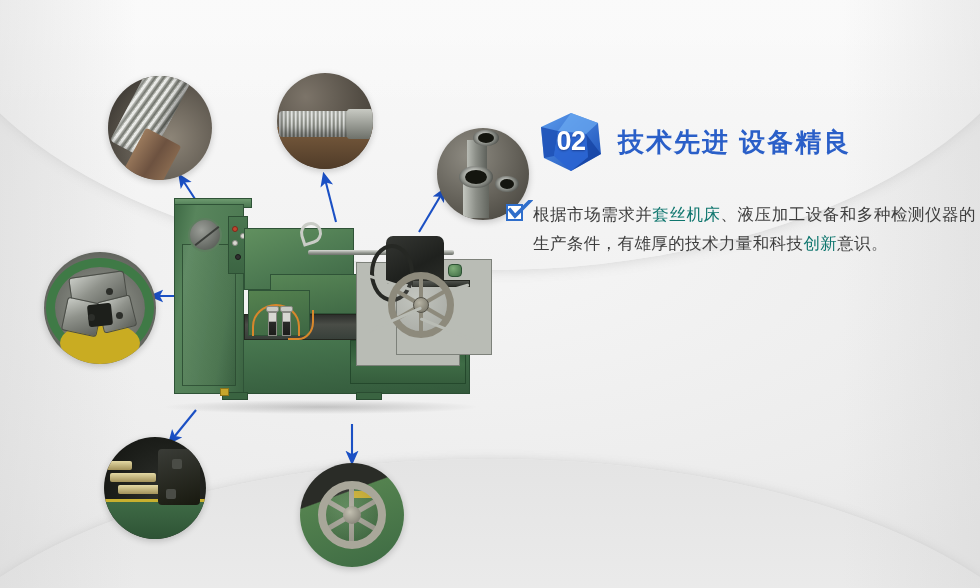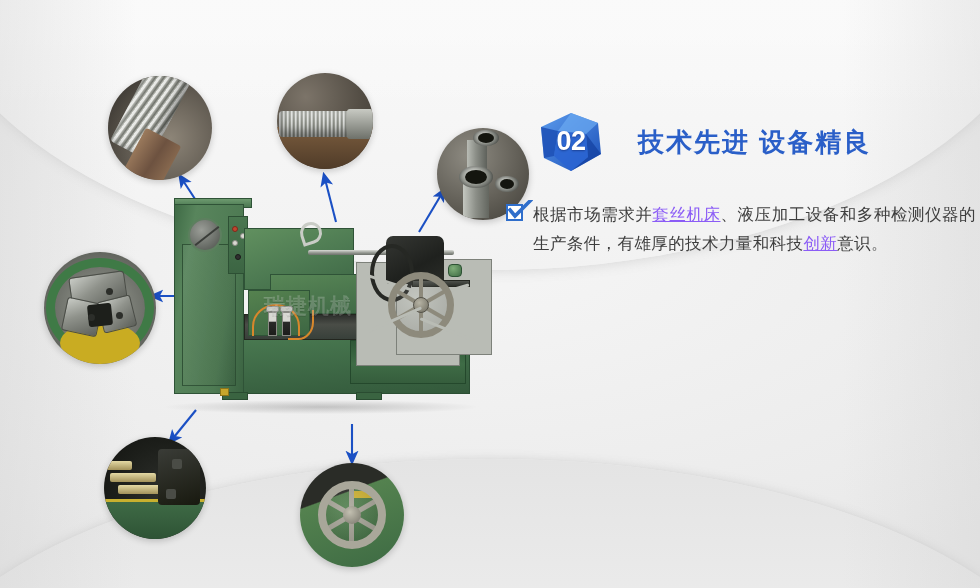--- a/index.html
+++ b/index.html
@@ -392,42 +392,41 @@
   
   .content {
     position: absolute;
     left: 506px; top: 0;
     width: 474px; height: 588px;
   }
 
   .header {
     position: absolute;
     left: 34px; top: 112px;
-    display: flex; align-items: center; gap: 0;
+    display: flex; align-items: center; gap: 16px;
   }
   .badge {
     position: relative; width: 62px; height: 60px;
     flex: 0 0 auto;
   }
   .badge .hexshape { position: absolute; inset: 0; }
   .badge .num {
     position: absolute; inset: 0;
     display: flex; align-items: center; justify-content: center;
     color: #ffffff; font-size: 27px; font-weight: bold;
     letter-spacing: -0.5px;
     text-shadow: 0 1px 2px rgba(0,0,40,0.35);
     padding-bottom: 1px;
   }
   .title {
     color: #2a5fc8;
     font-size: 26px;
     font-weight: bold;
     letter-spacing: 2px;
     white-space: nowrap;
-    margin-left: 36px;
   }
 
   .bullets {
     position: absolute;
     left: 0px; top: 200px;
     width: 470px;
   }
   .bullet {
     position: relative;
     padding-left: 27px;
@@ -443,21 +442,21 @@
     border: 2px solid #2f6ecb; background: #ffffff;
   }
   .cb .tick { position: absolute; left: 1px; top: -4px; }
   .btext {
     font-size: 16.5px;
     line-height: 29px;
     color: #3e3e3e;
     letter-spacing: 0.4px;
     text-align: justify;
   }
-  .hl { color: #8b5cf6; text-decoration: underline; }
+  .hl { color: #0f766e; }
 </style>
 </head>
 <body>
 
 <div class="stage">
 
   <div class="bg-base"></div>
   <div class="bg-sweep-top"></div>
   <div class="bg-sweep-bottom"></div>
   <div class="bg-vignette"></div>
@@ -520,21 +519,20 @@
       <div class="mc mc-lever l3"></div>
       <div class="mc mc-hose"></div>
       <div class="mc mc-hose2"></div>
       <div class="mc mc-lub-top t1"></div>
       <div class="mc mc-lub-top t2"></div>
       <div class="mc mc-lub b1"></div>
       <div class="mc mc-lub b2"></div>
       <div class="mc mc-foot f1"></div>
       <div class="mc mc-foot f2"></div>
       <div class="mc mc-foot-yellow"></div>
-      <div class="mc mc-watermark">瑞捷机械</div>
     </div>
 
     <div class="callout c1">
       <div class="inner">
           <div class="thread"></div>
           <div class="shank"></div>
         </div>
     </div>
 
     <div class="callout c2">

